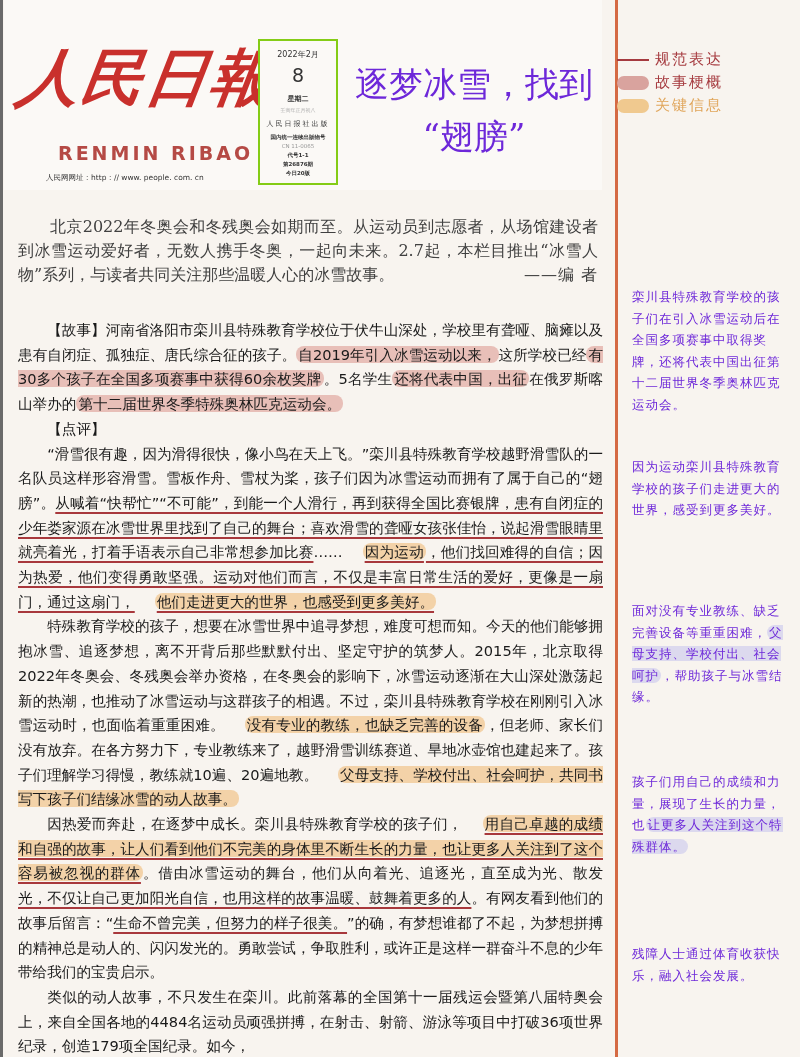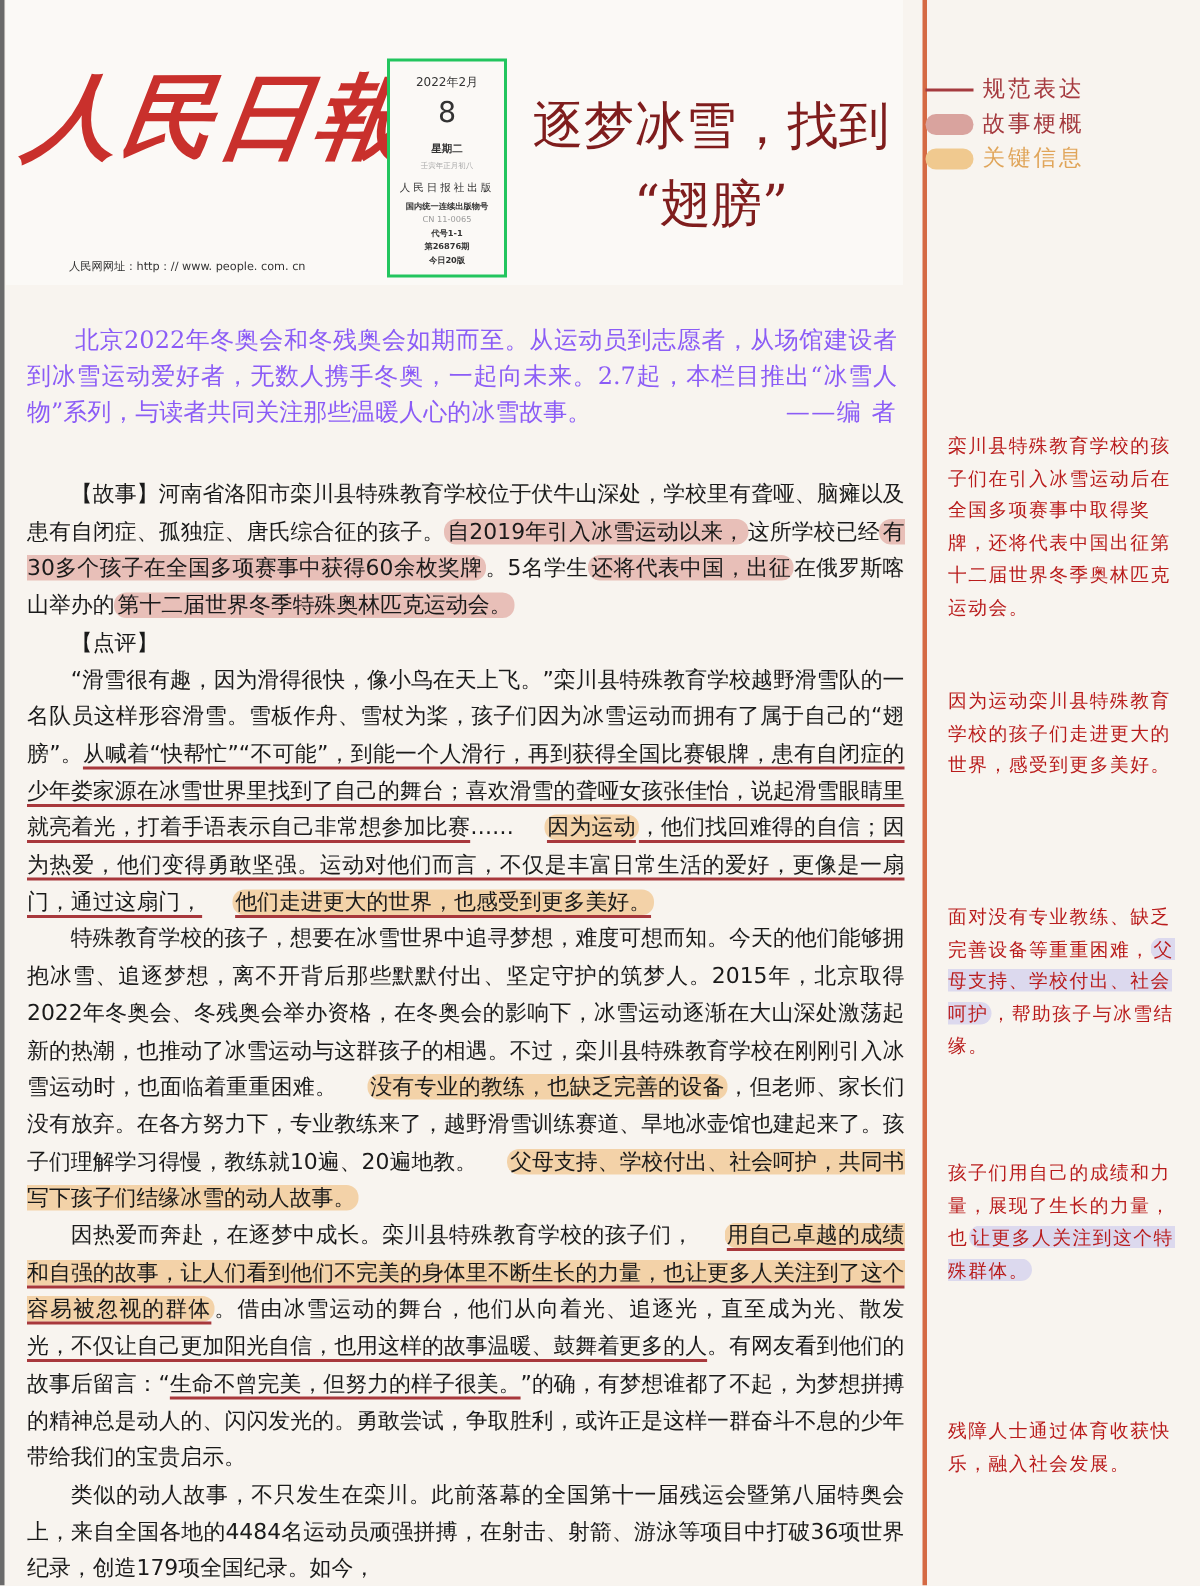--- a/index.html
+++ b/index.html
@@ -23,67 +23,68 @@
     position:absolute; left:54px; top:142px;
     font-family:"DejaVu Sans", sans-serif; font-weight:bold;
     font-size:19px; letter-spacing:3px; color:#b54a45;
   }
   .website {
     position:absolute; left:42px; top:173px;
     font-family:"DejaVu Sans", sans-serif; font-size:7.5px; color:#333;
   }
   .datebox {
     position:absolute; left:254px; top:39px; width:76px; height:142px;
-    border:2px solid #22c55e; text-align:center;
+    border:2px solid #84cc16; text-align:center;
     font-family:"DejaVu Sans", sans-serif; color:#333; background:#fbf9f6;
   }
   .datebox .ym { font-size:8px; margin-top:8px; }
   .datebox .day { font-size:19px; margin-top:4px; }
   .datebox .wk { font-size:7px; margin-top:8px; font-weight:bold; }
   .datebox .lunar { font-size:5px; color:#aaa; margin-top:3px; }
   .datebox .pub { font-size:7px; margin-top:6px; letter-spacing:2px; }
   .datebox .small { font-size:5.5px; margin-top:4px; line-height:9px; font-weight:bold; }
   .datebox .small.light { color:#999; font-weight:normal; margin-top:0; }
   .headline {
     position:absolute; left:340px; top:58px; width:260px; text-align:center;
-    font-family:"DejaVu Serif", serif; font-size:34px; line-height:52px; color:#7f1d1d;
+    font-family:"DejaVu Serif", serif; font-size:34px; line-height:52px; color:#6d28d9;
   }
   .divider-vertical {
     position:absolute; left:615px; top:0; width:3px; height:1057px; background:#d56a44;
   }
   .legend { position:absolute; left:617px; top:48px; font-family:"DejaVu Sans", sans-serif; font-size:15px; }
   .legend-row { display:flex; align-items:center; height:23px; }
   .legend-line { width:32px; height:2px; background:#a53a3f; margin-right:6px; }
   .legend-pill { width:32px; height:14px; border-radius:7px; margin-right:6px; }
   .legend-label { letter-spacing:2px; }
   .intro {
     position:absolute; left:18px; top:215px; width:580px;
-    font-family:"DejaVu Serif", serif; font-size:16px; line-height:24px; color:#8b5cf6;
+    font-family:"DejaVu Serif", serif; font-size:16px; line-height:24px; color:#404040;
     text-indent:2em; text-align:justify;
   }
   .intro .sig { float:right; letter-spacing:1px; }
   .article {
     position:absolute; left:18px; top:318px; width:585px;
     font-family:"DejaVu Sans", sans-serif; font-size:14.6px; line-height:24.7px; color:#1a1a1a;
     text-align:justify;
   }
   .article p { margin:0; text-indent:2em; }
   .hl-pink { background:#e8bfb8; border-radius:8px; padding:0 2px; }
   .hl-orange { background:#f3d2a8; border-radius:8px; padding:0 2px;margin-left:20px; }
   .ul { text-decoration:underline; text-decoration-color:#a8383c; text-decoration-thickness:2px; text-underline-offset:4px; }
-  .notes { position:absolute; left:632px; width:160px; font-family:"DejaVu Serif", serif; font-size:12.5px; line-height:21.5px; color:#b91c1c; letter-spacing:1px; }
+  .notes { position:absolute; left:632px; width:160px; font-family:"DejaVu Serif", serif; font-size:12.5px; line-height:21.5px; color:#6d28d9; letter-spacing:1px; }
   .hl-lav { background:#dcd9ee; border-radius:8px; padding:0 2px; }
 </style>
 </head>
 <body>
 
 <div class="page-left-edge"></div>
 
 <div class="masthead">
   <div class="logo-cn">人民日報</div>
+  <div class="logo-en">RENMIN RIBAO</div>
   <div class="website">人民网网址：http：// www. people. com. cn</div>
   <div class="datebox">
     <div class="ym">2022年2月</div>
     <div class="day">8</div>
     <div class="wk">星期二</div>
     <div class="lunar">壬寅年正月初八</div>
     <div class="pub">人民日报社出版</div>
     <div class="small">国内统一连续出版物号</div>
     <div class="small light">CN 11-0065</div>
     <div class="small" style="margin-top:0">代号1-1</div>

